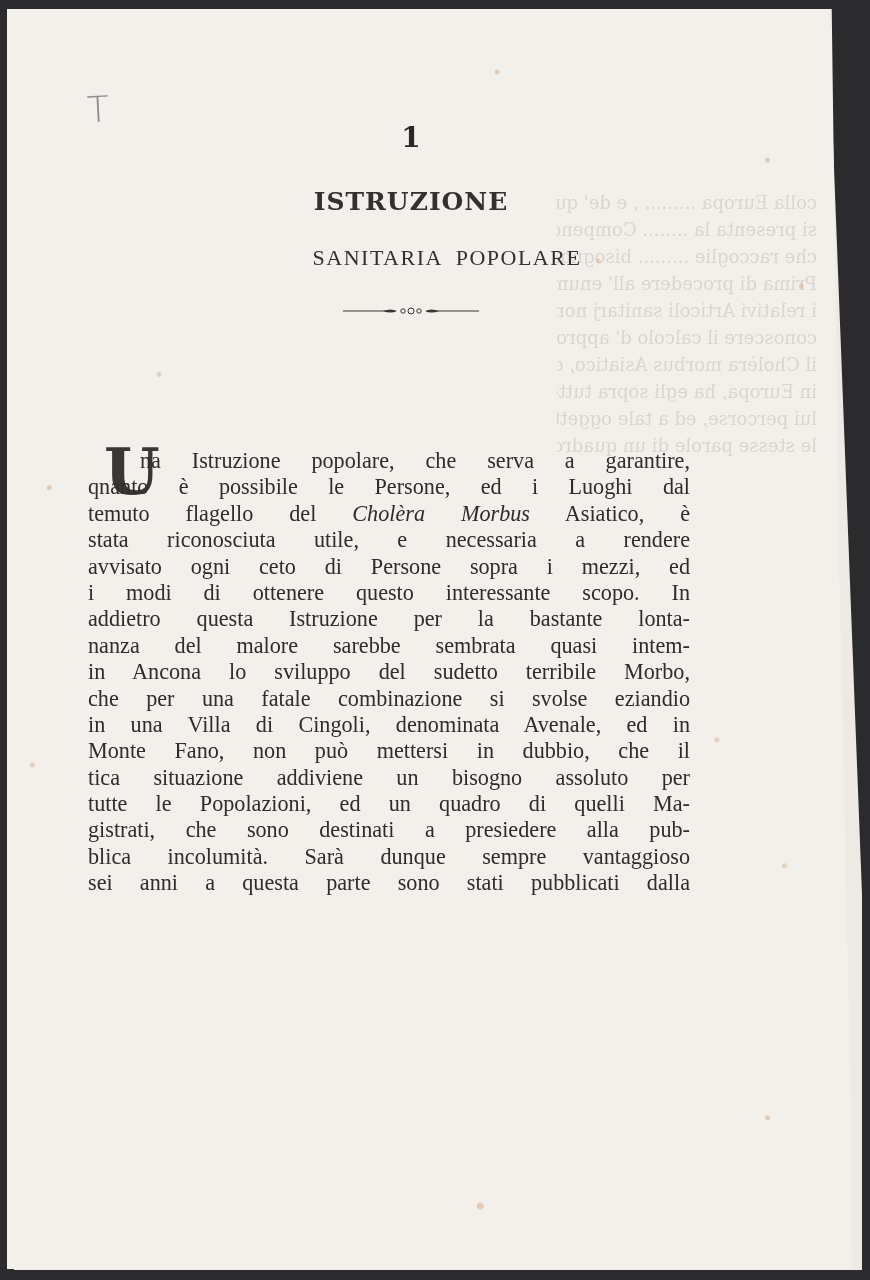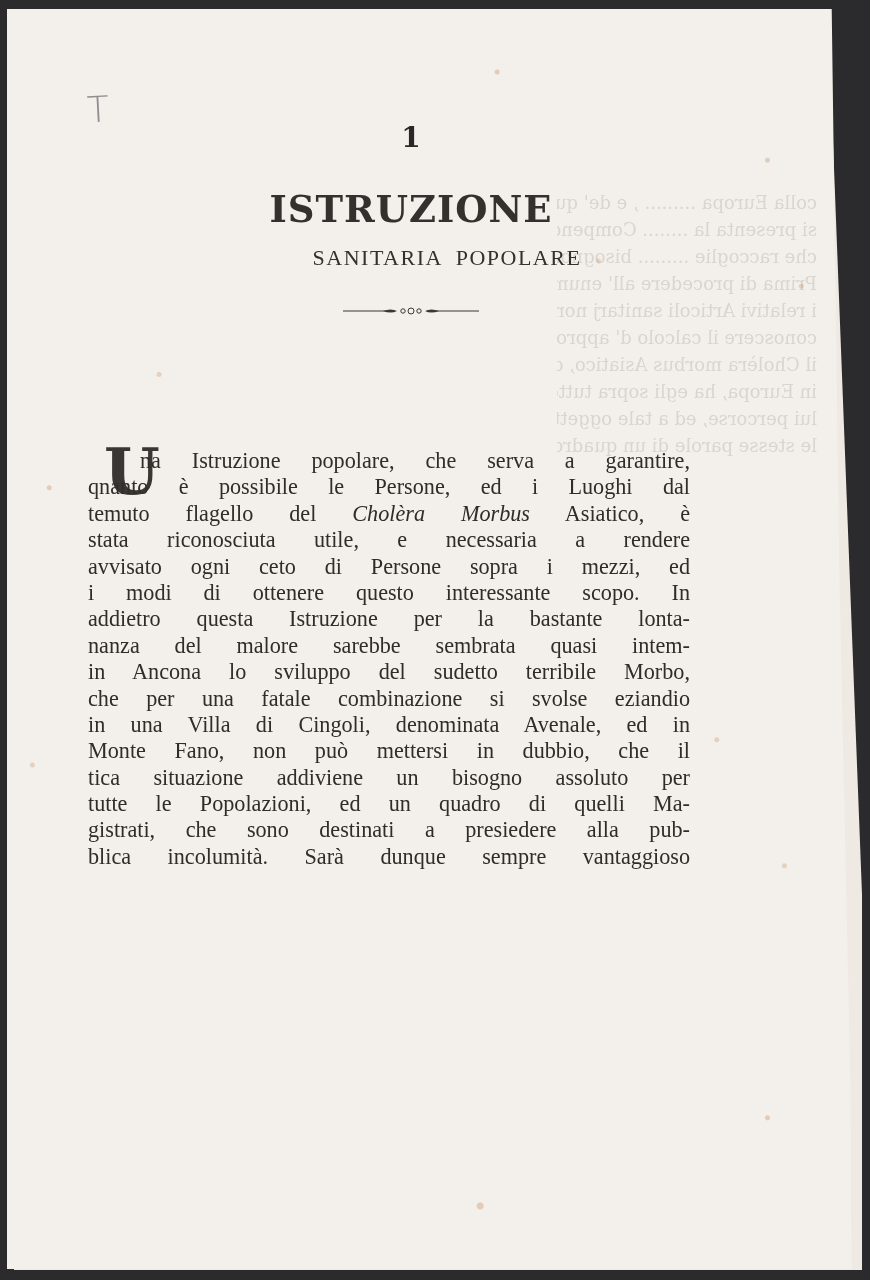--- a/index.html
+++ b/index.html
@@ -89,21 +89,21 @@
     color: #2a2826;
   }
   .title {
     position: absolute;
     left: 0;
     width: 808px;
     top: 178px;
     text-align: center;
     font-family: "DejaVu Serif", serif;
     font-weight: bold;
-    font-size: 37px;
+    font-size: 25px;
     letter-spacing: 1px;
     color: #33302d;
   }
   .subtitle {
     position: absolute;
     left: 0;
     width: 808px;
     top: 236px;
     text-align: center;
     font-family: "Liberation Serif", serif;
@@ -206,15 +206,16 @@
   <span class="line">addietro questa Istruzione per la bastante lonta-</span>
   <span class="line">nanza del malore sarebbe sembrata quasi intem-</span>
   <span class="line">in Ancona lo sviluppo del sudetto terribile Morbo,</span>
   <span class="line">che per una fatale combinazione si svolse eziandio</span>
   <span class="line">in una Villa di Cingoli, denominata Avenale, ed in</span>
   <span class="line">Monte Fano, non può mettersi in dubbio, che il</span>
   <span class="line">tica situazione addiviene un bisogno assoluto per</span>
   <span class="line">tutte le Popolazioni, ed un quadro di quelli Ma-</span>
   <span class="line">gistrati, che sono destinati a presiedere alla pub-</span>
   <span class="line">blica incolumità. Sarà dunque sempre vantaggioso</span>
+  <span class="line">sei anni a questa parte sono stati pubblicati dalla</span>
 </div>
 
 <div class="edge-tear"></div>
 
 </body></html>

